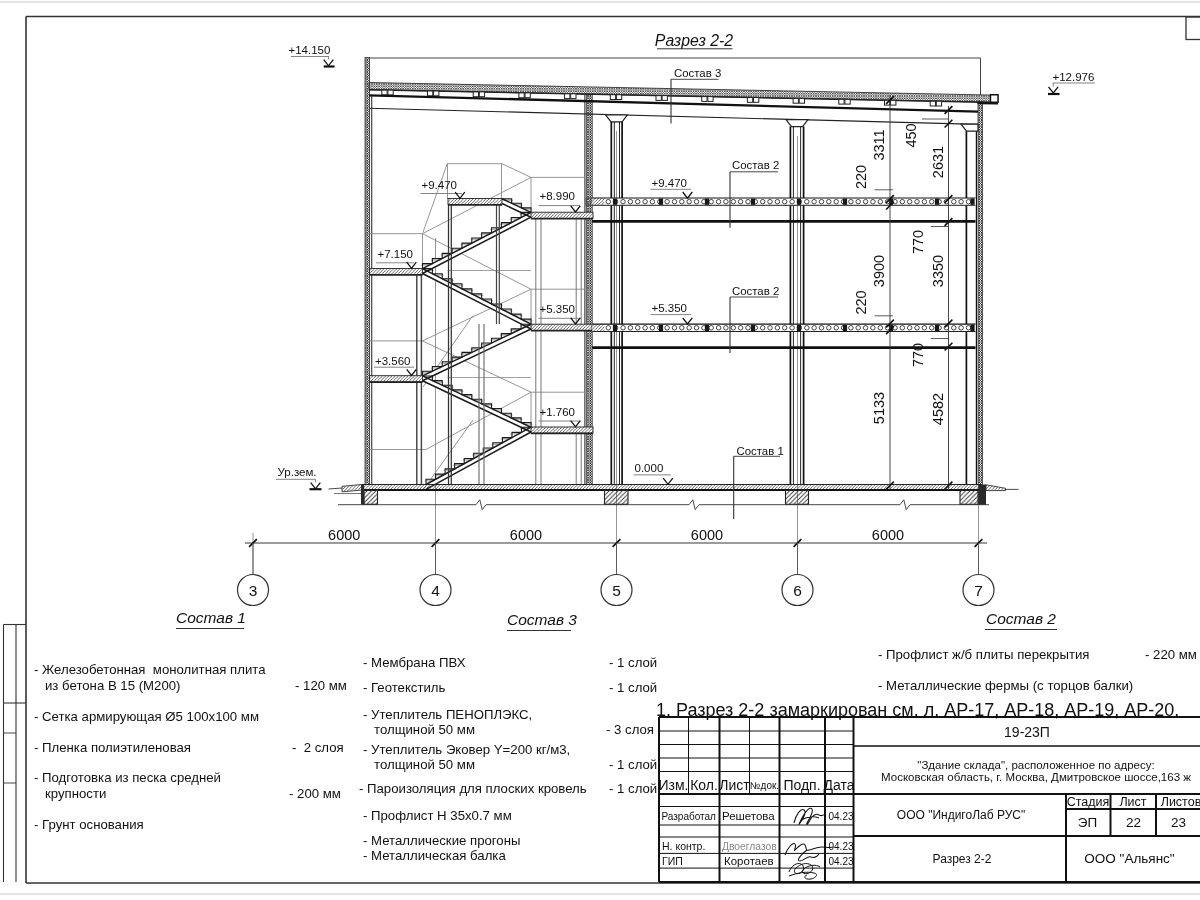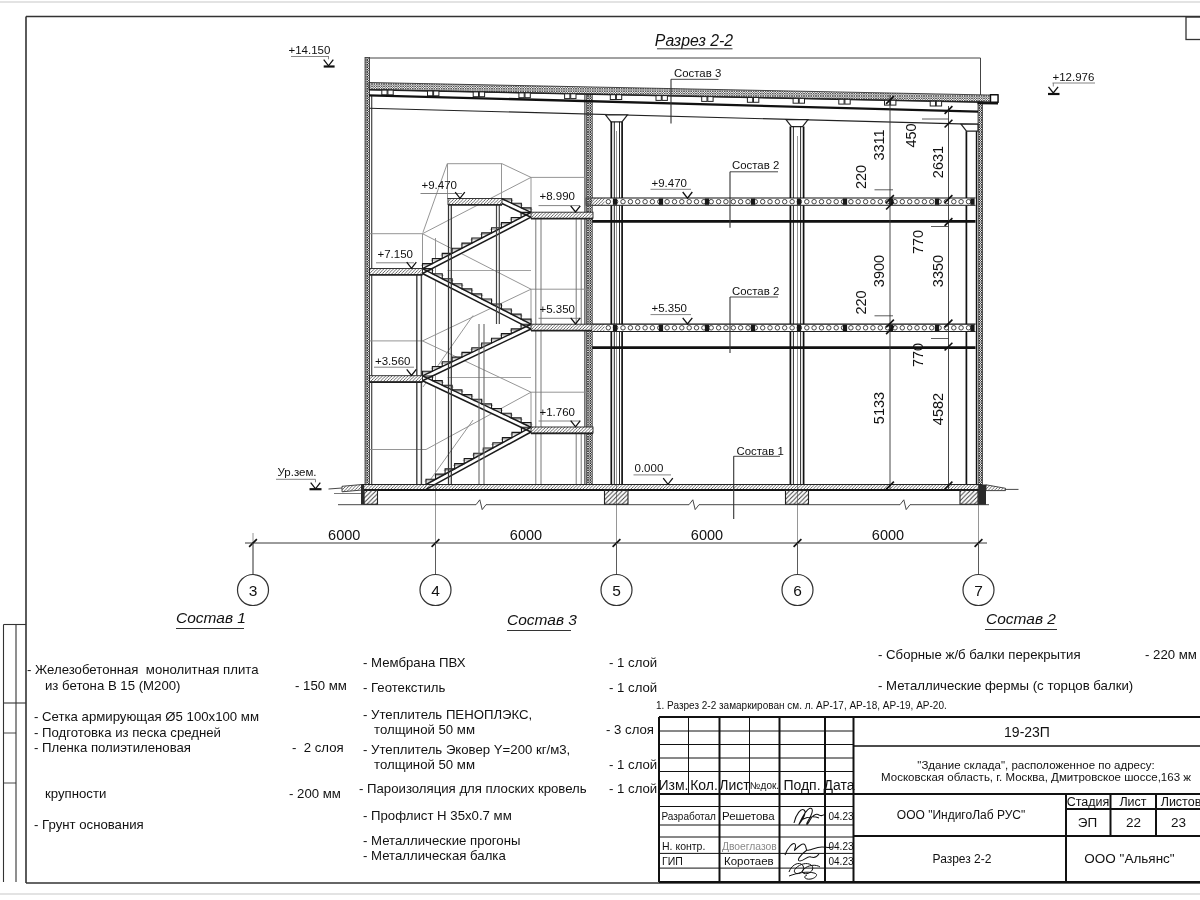--- a/index.html
+++ b/index.html
@@ -509,27 +509,27 @@
 <line x1="730.0" y1="297.0" x2="778.0" y2="297.0" stroke="#333" stroke-width="0.9" stroke-linecap="butt"></line>
 <line x1="730.0" y1="297.0" x2="730.0" y2="353.0" stroke="#333" stroke-width="1.1" stroke-linecap="butt"></line>
 <text x="736.5" y="454.5" font-size="11.4" text-anchor="start" fill="#111">Состав 1</text>
 <line x1="733.7" y1="456.3" x2="780.0" y2="456.3" stroke="#333" stroke-width="0.9" stroke-linecap="butt"></line>
 <line x1="733.7" y1="456.3" x2="733.7" y2="519.0" stroke="#333" stroke-width="1.1" stroke-linecap="butt"></line>
 <text x="694.0" y="45.5" font-size="15.8" text-anchor="middle" fill="#111" font-style="italic">Разрез 2-2</text>
 <line x1="657.0" y1="48.8" x2="732.5" y2="48.8" stroke="#333" stroke-width="1.0" stroke-linecap="butt"></line>
 </svg>
 
 <div class="hd" style="left:176px;top:609px;width:68px;text-align:center">Состав 1</div>
-<div class="li" style="left:27px;top:662px">- Железобетонная&nbsp; монолитная плита</div>
+<div class="li" style="left:34px;top:662px">- Железобетонная&nbsp; монолитная плита</div>
 <div class="li" style="left:45px;top:678px">из бетона В 15 (М200)</div>
-<div class="li" style="left:295px;top:678px">- 150 мм</div>
+<div class="li" style="left:295px;top:678px">- 120 мм</div>
 <div class="li" style="left:34px;top:709px">- Сетка армирующая Ø5 100х100 мм</div>
 <div class="li" style="left:34px;top:740px">- Пленка полиэтиленовая</div>
 <div class="li" style="left:292px;top:740px">-&nbsp; 2 слоя</div>
-<div class="li" style="left:34px;top:725px">- Подготовка из песка средней</div>
+<div class="li" style="left:34px;top:770px">- Подготовка из песка средней</div>
 <div class="li" style="left:45px;top:786px">крупности</div>
 <div class="li" style="left:289px;top:786px">- 200 мм</div>
 <div class="li" style="left:34px;top:817px">- Грунт основания</div>
 
 <div class="hd" style="left:507px;top:611px;width:64px;text-align:center">Состав 3</div>
 <div class="li" style="left:363px;top:655px">- Мембрана ПВХ</div>
 <div class="li" style="left:609px;top:655px">- 1 слой</div>
 <div class="li" style="left:363px;top:680px">- Геотекстиль</div>
 <div class="li" style="left:609px;top:680px">- 1 слой</div>
 <div class="li" style="left:363px;top:707px">- Утеплитель ПЕНОПЛЭКС,</div>
@@ -538,25 +538,25 @@
 <div class="li" style="left:363px;top:742px">- Утеплитель Эковер Y=200 кг/м3,</div>
 <div class="li" style="left:374px;top:757px">толщиной 50 мм</div>
 <div class="li" style="left:609px;top:757px">- 1 слой</div>
 <div class="li" style="left:359px;top:781px">- Пароизоляция для плоских кровель</div>
 <div class="li" style="left:609px;top:781px">- 1 слой</div>
 <div class="li" style="left:363px;top:808px">- Профлист Н 35х0.7 мм</div>
 <div class="li" style="left:363px;top:833px">- Металлические прогоны</div>
 <div class="li" style="left:363px;top:848px">- Металлическая балка</div>
 
 <div class="hd" style="left:985px;top:610px;width:72px;text-align:center">Состав 2</div>
-<div class="li" style="left:878px;top:647px">- Сборные ж/б балки перекрытия</div>
+<div class="li" style="left:878px;top:647px">- Профлист ж/б плиты перекрытия</div>
 <div class="li" style="left:1145px;top:647px">- 220 мм</div>
 <div class="li" style="left:878px;top:678px">- Металлические фермы (с торцов балки)</div>
 
-<div class="li" style="left:656px;top:700px;font-size:10px">1. Разрез 2-2 замаркирован см. л. АР-17, АР-18, АР-19, АР-20.</div>
+<div class="li" style="left:656px;top:700px;font-size:18px">1. Разрез 2-2 замаркирован см. л. АР-17, АР-18, АР-19, АР-20.</div>
 
 <svg class="ab" style="left:0;top:0" width="1200" height="900" viewBox="0 0 1200 900">
 <g stroke="#111" fill="none">
  <line x1="659" y1="717" x2="1200" y2="717" stroke-width="2"></line>
  <line x1="659" y1="882" x2="1200" y2="882" stroke-width="2"></line>
  <line x1="659" y1="717" x2="659" y2="882" stroke-width="2"></line>
  <line x1="719.5" y1="717" x2="719.5" y2="882" stroke-width="2"></line>
  <line x1="779.5" y1="717" x2="779.5" y2="882" stroke-width="2"></line>
  <line x1="825" y1="717" x2="825" y2="882" stroke-width="2"></line>
  <line x1="853.5" y1="717" x2="853.5" y2="882" stroke-width="2"></line>

